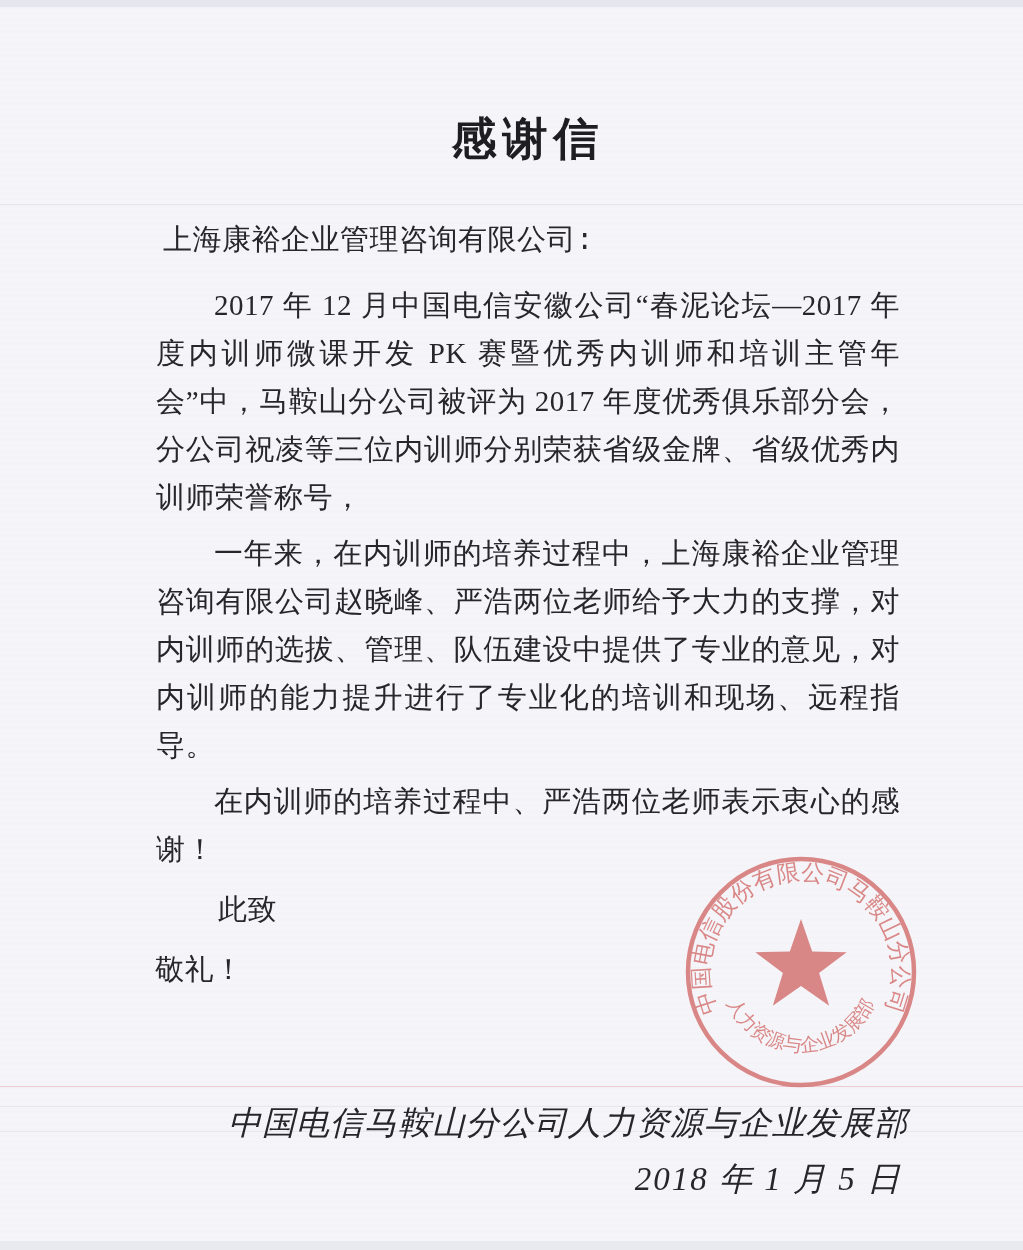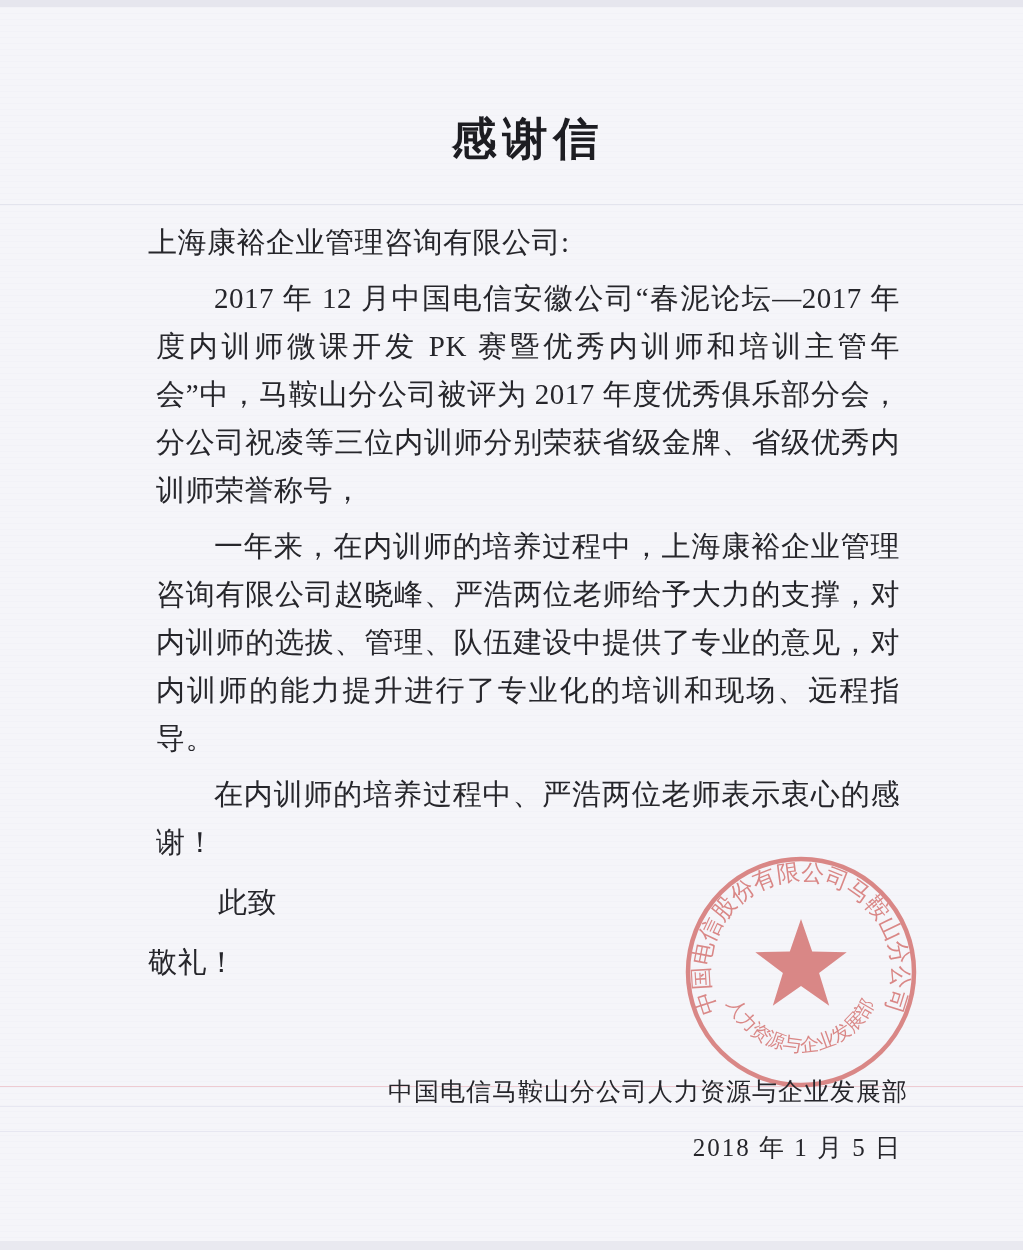--- a/index.html
+++ b/index.html
@@ -40,35 +40,36 @@
     letter-spacing: 6px;
     line-height: 54px;
     margin: 0 0 52px 0;
     color: #1d1d22;
   }
   .body-text {
     font-size: 29px;
     line-height: 48px;
     letter-spacing: 0.5px;
   }
-  .salutation { margin: 0; }
+  .salutation { margin: 15px; font-family: Liberation Mono, monospace; }
   .para {
     margin: 8px;
     text-indent: 2em;
     text-align: justify;
     word-break: break-all;
   }
   .cizhi  { margin: 12px; text-indent: 2em; }
-  .jingli { margin: 0; }
+  .jingli { margin: 7px; }
 
   .sign-block {
-    margin-top: 82px;
+    margin-top: 106px;
     text-align: right;
-    font-size: 25px;
+    font-size: 33px;
     line-height: 48px;
+    font-style: italic;
   }
   .signature { letter-spacing: 1px; }
   .date {
     margin-top: 8px;
     padding-right: 6px;
     letter-spacing: 2px;
   }
 
   .stamp {
     position: absolute;

